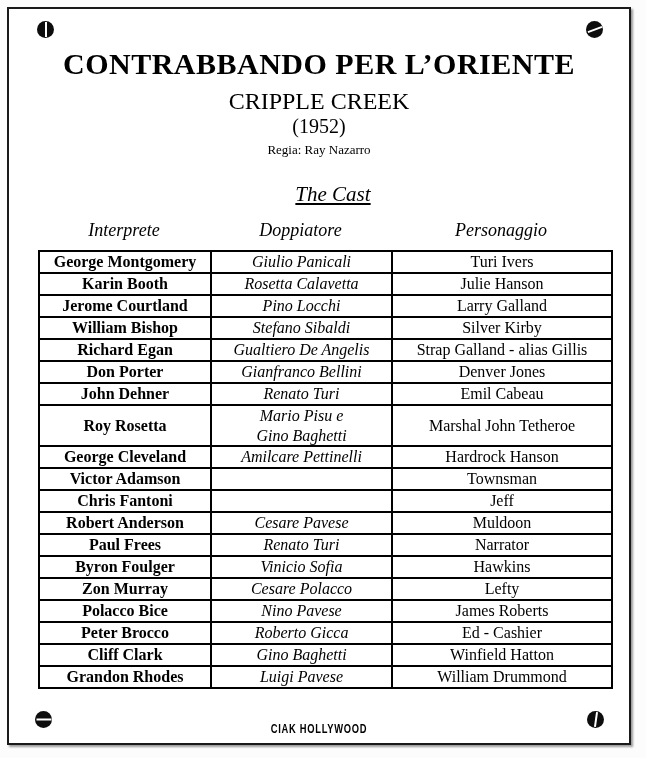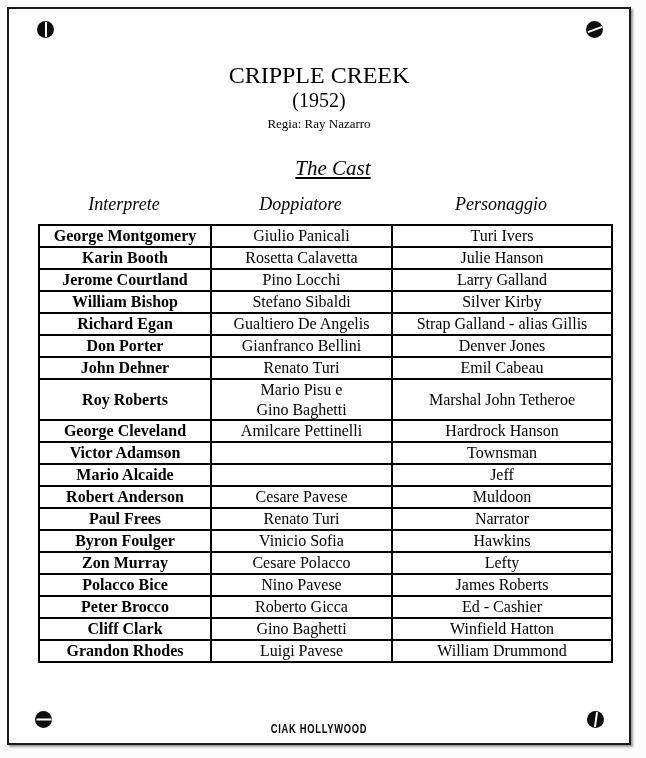--- a/index.html
+++ b/index.html
@@ -46,21 +46,21 @@
     text-align: center;
     font-size: 30px;
     font-weight: bold;
     letter-spacing: 0.5px;
     line-height: 34px;
   }
   .orig-title {
     text-align: center;
     font-size: 24px;
     line-height: 28px;
-    margin-top: 14px;
+    margin-top: 6px;
   }
   .year {
     text-align: center;
     font-size: 20px;
     line-height: 23px;
     margin-top: 0;
   }
   .director {
     text-align: center;
     font-size: 13px;
@@ -99,21 +99,21 @@
     border: 2px solid #000;
     height: 20px;
     padding: 0 2px;
     text-align: center;
     vertical-align: middle;
     font-size: 16px;
     line-height: 1.22;
     overflow: hidden;
   }
   td.c-int { font-weight: bold; border-radius: 8px; }
-  td.c-dop { white-space: pre-line; margin-left: 32px; }
+  td.c-dop { font-style: italic; white-space: pre-line; margin-left: 32px; }
 
   .logo {
     position: absolute;
     left: 0; right: 0; bottom: 7px;
     text-align: center;
     font-family: "Liberation Sans", sans-serif;
     font-weight: bold;
     font-size: 13px;
     letter-spacing: 1px;
     transform: scaleX(0.72);
@@ -130,20 +130,21 @@
   <div class="screw screw-tr">
       <div class="slot"></div>
     </div>
   <div class="screw screw-bl">
       <div class="slot"></div>
     </div>
   <div class="screw screw-br">
       <div class="slot"></div>
     </div>
 
+  <div class="title">CONTRABBANDO PER L’ORIENTE</div>
   <div class="orig-title">CRIPPLE CREEK</div>
   <div class="year">(1952)</div>
   <div class="director">Regia: Ray Nazarro</div>
 
   <div class="cast-title">The Cast</div>
 
   <div class="cols">
     <div class="col-h col-w1">Interprete</div>
     <div class="col-h col-w2">Doppiatore</div>
     <div class="col-h col-w3">Personaggio</div>
@@ -185,37 +186,37 @@
         <td class="c-int">Don Porter</td>
         <td class="c-dop">Gianfranco Bellini</td>
         <td class="c-per">Denver Jones</td>
       </tr>
       <tr>
         <td class="c-int">John Dehner</td>
         <td class="c-dop">Renato Turi</td>
         <td class="c-per">Emil Cabeau</td>
       </tr>
       <tr>
-        <td class="c-int">Roy Roberts</td>
+        <td class="c-int">Roy Rosetta</td>
         <td class="c-dop">Mario Pisu e
 Gino Baghetti</td>
         <td class="c-per">Marshal John Tetheroe</td>
       </tr>
       <tr>
         <td class="c-int">George Cleveland</td>
         <td class="c-dop">Amilcare Pettinelli</td>
         <td class="c-per">Hardrock Hanson</td>
       </tr>
       <tr>
         <td class="c-int">Victor Adamson</td>
         <td class="c-dop"></td>
         <td class="c-per">Townsman</td>
       </tr>
       <tr>
-        <td class="c-int">Mario Alcaide</td>
+        <td class="c-int">Chris Fantoni</td>
         <td class="c-dop"></td>
         <td class="c-per">Jeff</td>
       </tr>
       <tr>
         <td class="c-int">Robert Anderson</td>
         <td class="c-dop">Cesare Pavese</td>
         <td class="c-per">Muldoon</td>
       </tr>
       <tr>
         <td class="c-int">Paul Frees</td>

